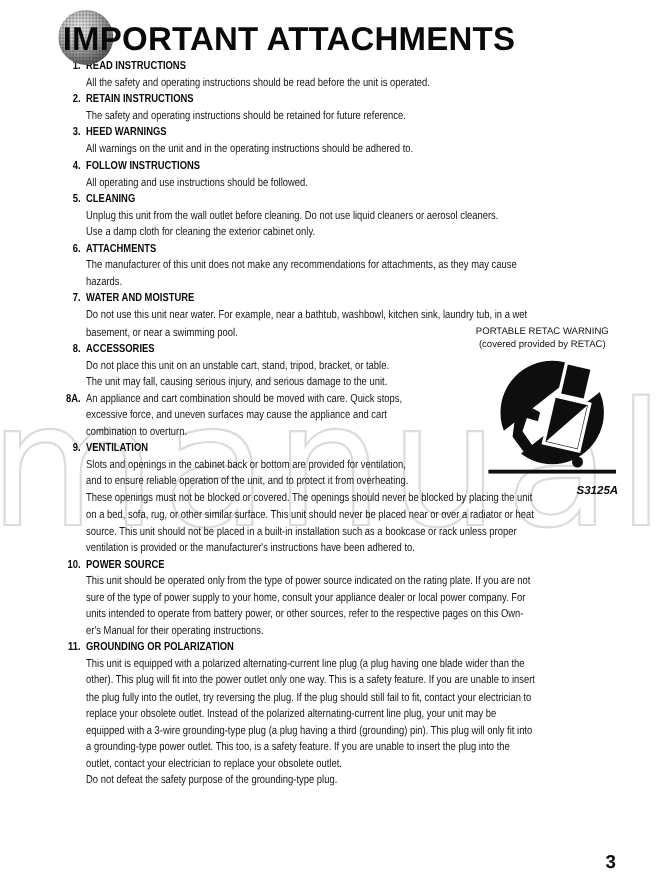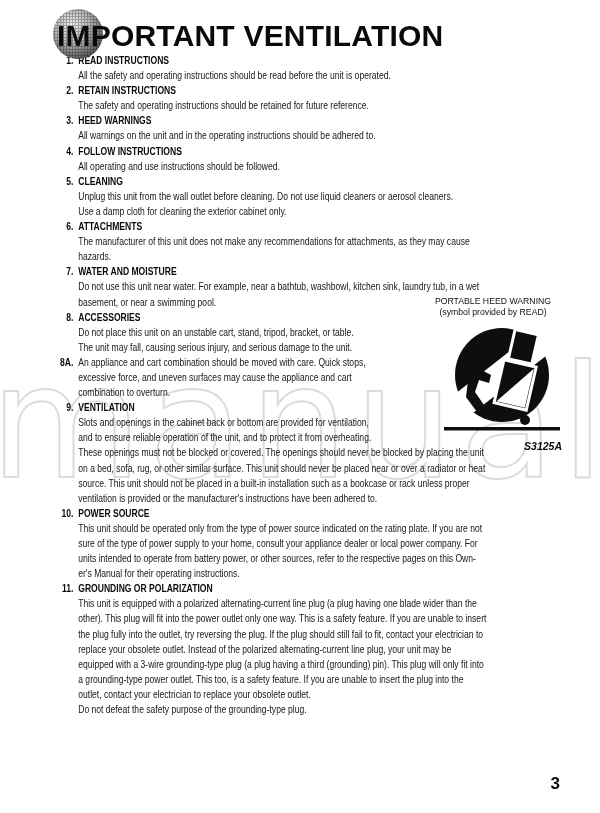--- a/index.html
+++ b/index.html
@@ -75,21 +75,21 @@
 </style>
 </head>
 <body>
 
 <div class="page">
 
   <div class="watermark">manual</div>
 
   <div class="title-wrap">
     <div class="sphere"></div>
-    <h1 class="page-title">IMPORTANT VENTILATION</h1>
+    <h1 class="page-title">IMPORTANT ATTACHMENTS</h1>
   </div>
 
   <div class="list" id="safeguards-list">
       <div class="item">
         <div class="line head-line"><span class="num">1.</span><span class="heading">READ INSTRUCTIONS</span></div>
         <div class="line body-line">All the safety and operating instructions should be read before the unit is operated.</div>
       </div>
       <div class="item">
         <div class="line head-line"><span class="num">2.</span><span class="heading">RETAIN INSTRUCTIONS</span></div>
         <div class="line body-line">The safety and operating instructions should be retained for future reference.</div>
@@ -150,22 +150,22 @@
         <div class="line body-line">the plug fully into the outlet, try reversing the plug. If the plug should still fail to fit, contact your electrician to</div>
         <div class="line body-line">replace your obsolete outlet. Instead of the polarized alternating-current line plug, your unit may be</div>
         <div class="line body-line">equipped with a 3-wire grounding-type plug (a plug having a third (grounding) pin). This plug will only fit into</div>
         <div class="line body-line">a grounding-type power outlet. This too, is a safety feature. If you are unable to insert the plug into the</div>
         <div class="line body-line">outlet, contact your electrician to replace your obsolete outlet.</div>
         <div class="line body-line">Do not defeat the safety purpose of the grounding-type plug.</div>
       </div>
     </div>
 
   <div class="cart-box">
-    <div class="cart-caption">PORTABLE HEED WARNING</div>
-    <div class="cart-caption">(symbol provided by READ)</div>
+    <div class="cart-caption">PORTABLE RETAC WARNING</div>
+    <div class="cart-caption">(covered provided by RETAC)</div>
     <svg class="cart-svg" width="138" height="120" viewBox="0 0 138 120" xmlns="http://www.w3.org/2000/svg">
 
       <circle cx="78" cy="56" r="47" fill="#0e0e0e"></circle>
 
       <g transform="rotate(-38 78 56)">
         <rect x="28" y="42" width="100" height="26" fill="#ffffff"></rect>
       </g>
 
       <g transform="rotate(13 92 60)">
         <rect x="80" y="12" width="24" height="30" fill="#0e0e0e" stroke="#ffffff" stroke-width="3"></rect>

